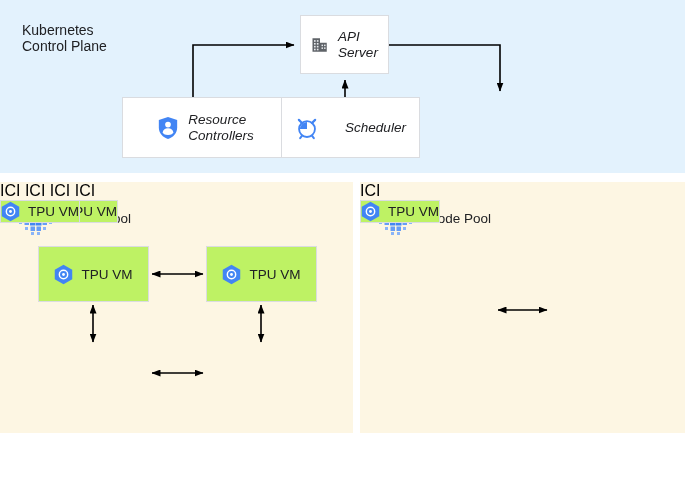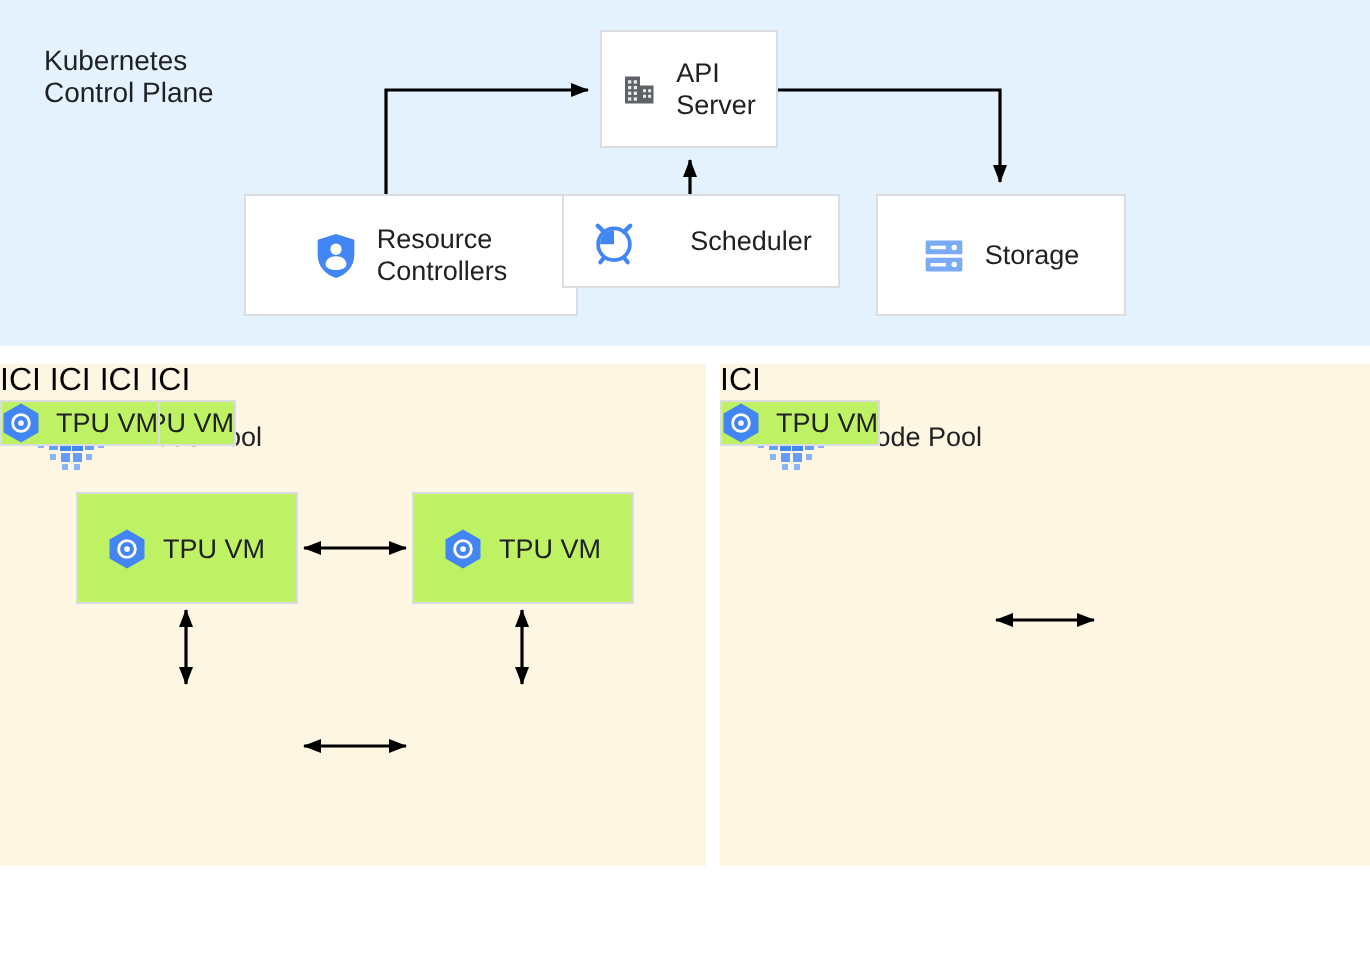--- a/index.html
+++ b/index.html
@@ -44,32 +44,33 @@
     display: flex;
     align-items: center;
     justify-content: center;
     gap: 9px;
   }
   .node-box .box-label {
     font-size: 13.5px;
     line-height: 16px;
     color: #202124;
     white-space: pre-line;
+    font-style: italic;
   }
   .icon-wrap {
     flex: 0 0 auto;
     display: block;
     line-height: 0;
   }
 
   #api-server-box   { left: 300px; top: 15px;  width: 89px;  height: 59px; }
   #api-server-box .box-label { text-align: left; }
   #resource-controllers-box { left: 122px; top: 97px; width: 167px; height: 61px; }
   #resource-controllers-box .box-label { text-align: left; }
-  #scheduler-box    { left: 281px; top: 97px; width: 139px; height: 47px; gap: 26px; }
+  #scheduler-box    { left: 281px; top: 97px; width: 139px; height: 61px; gap: 26px; }
   #storage-box      { left: 438px; top: 97px; width: 125px; height: 61px; }
 
   
   .arrow-layer {
     position: absolute;
     left: 0;
     top: 0;
     pointer-events: none;
     overflow: visible;
   }
@@ -203,33 +204,20 @@
         <line x1="21.8" y1="4.2" x2="18.4" y2="7.6" stroke="#4285f4" stroke-width="2.4" stroke-linecap="round"></line>
         <line x1="7.5" y1="21.6" x2="5.6" y2="24" stroke="#4285f4" stroke-width="2.2" stroke-linecap="round"></line>
         <line x1="18.5" y1="21.6" x2="20.4" y2="24" stroke="#4285f4" stroke-width="2.2" stroke-linecap="round"></line>
         <circle cx="13" cy="14.2" r="8.6" fill="none" stroke="#4285f4" stroke-width="2"></circle>
         <path d="M13 14.2 L13 6.6 A7.6 7.6 0 0 0 5.4 14.2 Z" fill="#4285f4"></path>
       </svg>
     </span>
     <span class="box-label">Scheduler</span>
   </div>
 
-  <div class="node-box" id="storage-box">
-    <span class="icon-wrap">
-      <svg width="22" height="22" viewBox="0 0 24 24">
-        <rect x="2" y="3.5" width="20" height="7.6" rx="0.8" fill="#7baaf7"></rect>
-        <rect x="2" y="12.9" width="20" height="7.6" rx="0.8" fill="#7baaf7"></rect>
-        <rect x="4.6" y="6.4" width="8.4" height="1.9" fill="#ffffff"></rect>
-        <rect x="4.6" y="15.8" width="8.4" height="1.9" fill="#ffffff"></rect>
-        <circle cx="17.6" cy="7.3" r="1.5" fill="#ffffff"></circle>
-        <circle cx="17.6" cy="16.7" r="1.5" fill="#ffffff"></circle>
-      </svg>
-    </span>
-    <span class="box-label">Storage</span>
-  </div>
 </div>
 
 <div class="node-pool-panel" id="node-pool-panel-left">
 
   <div class="node-pool-header" id="node-pool-header-left">
     <span class="icon-wrap">
       <svg width="40" height="36" viewBox="0 0 40 36">
         <g fill="#8ab4f8">
           <rect x="17" y="1" width="3" height="3"></rect>
           <rect x="23" y="1" width="3" height="3"></rect>

